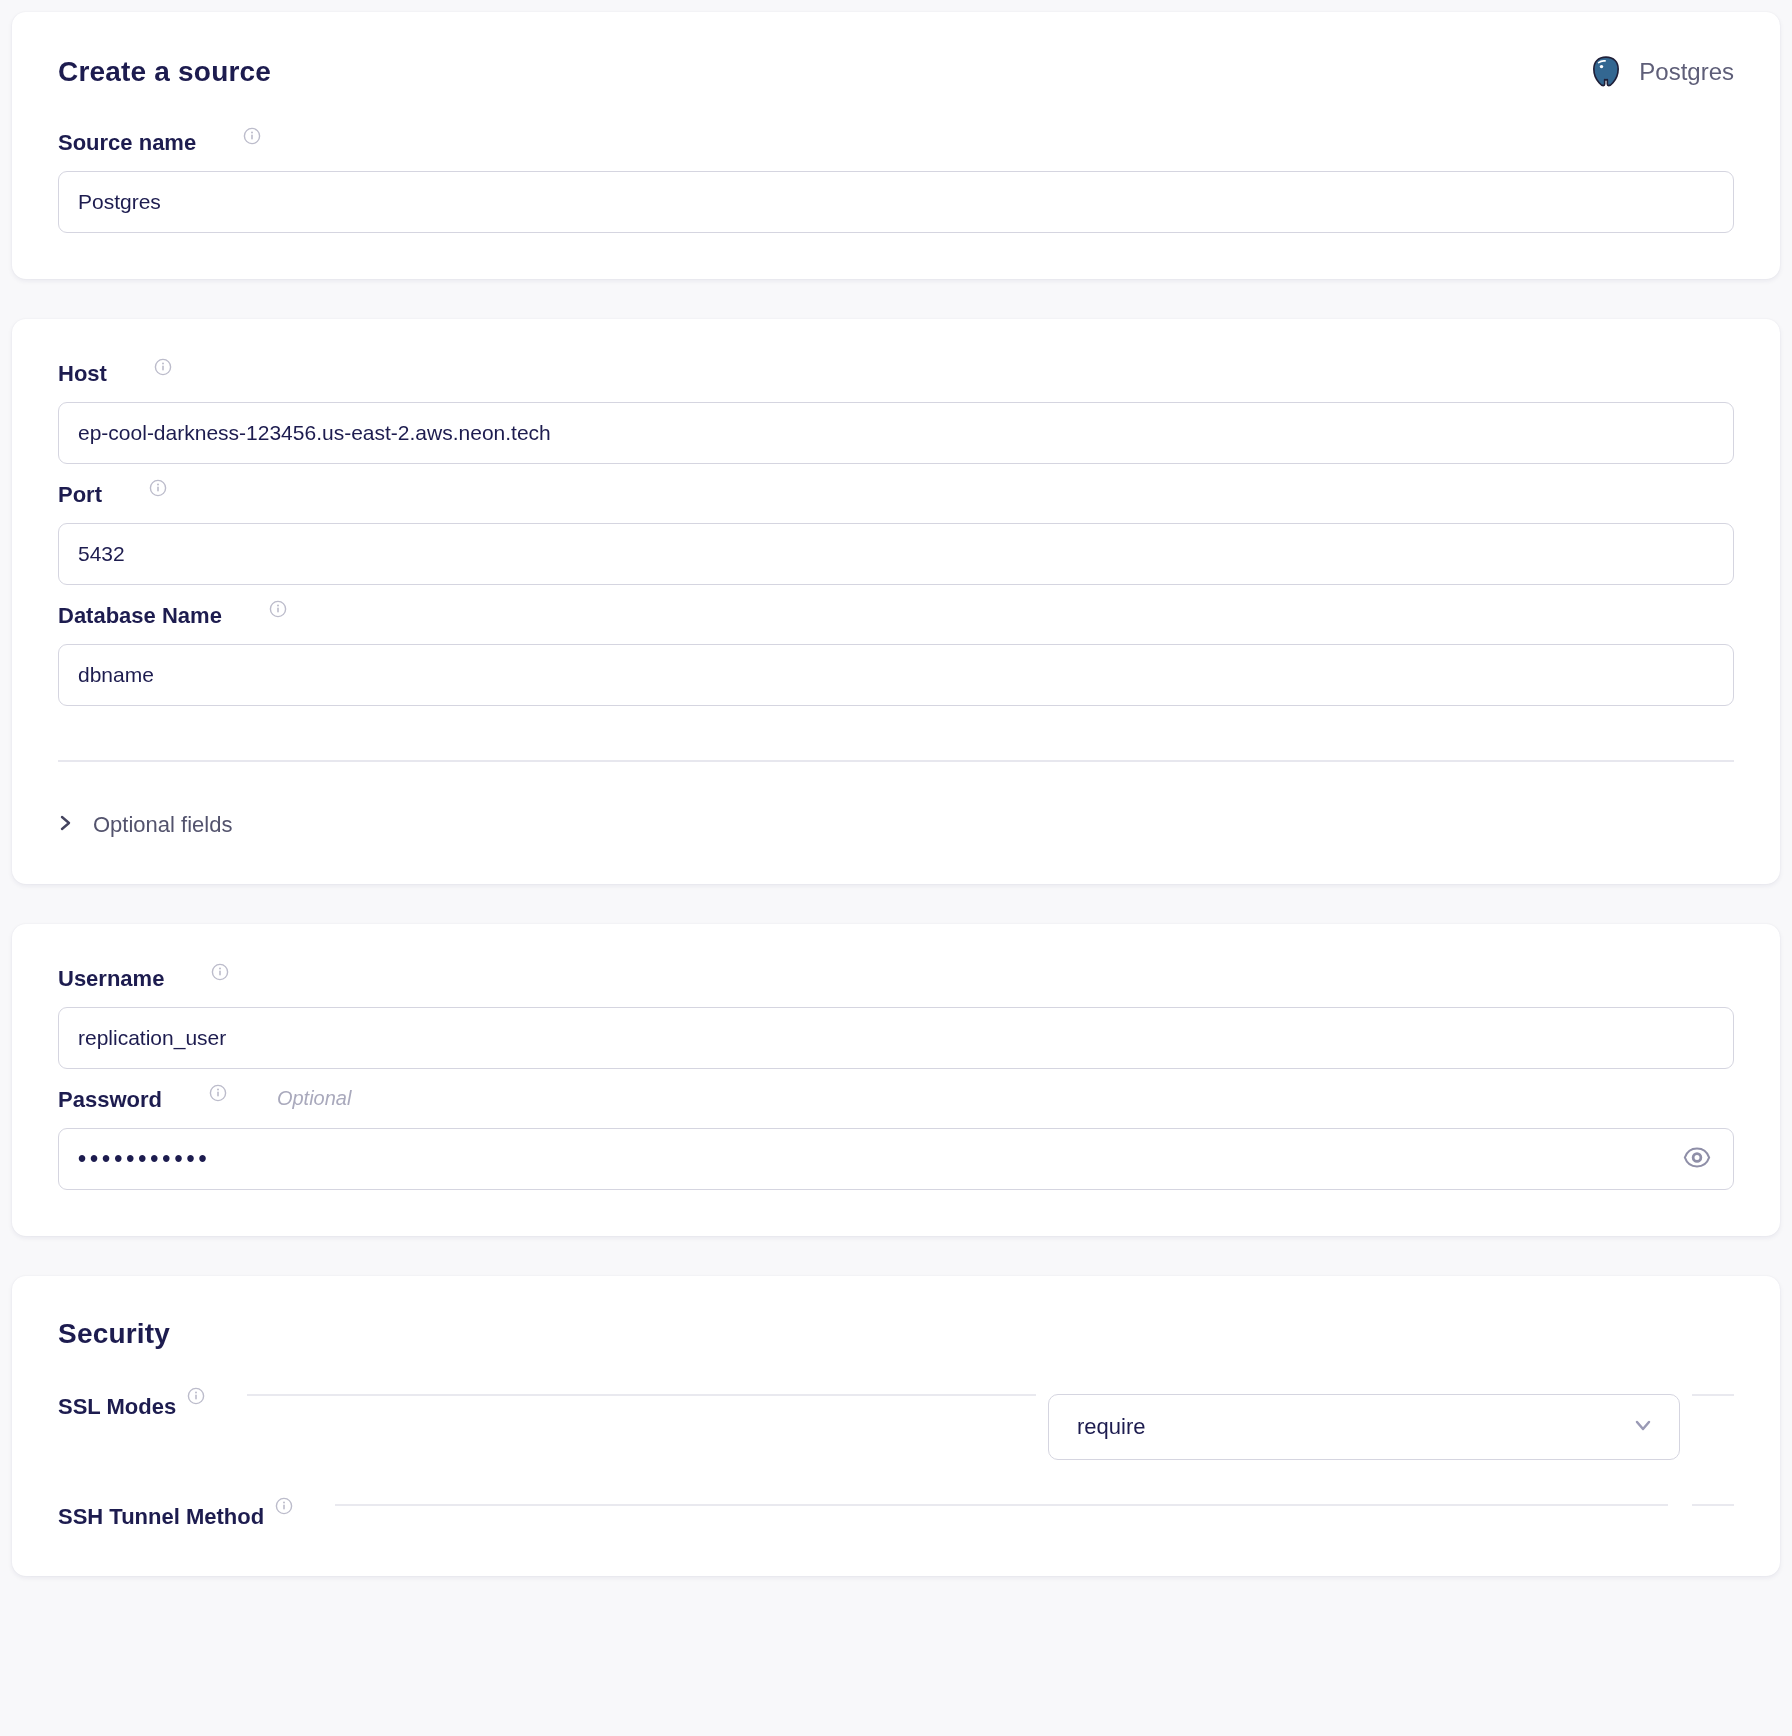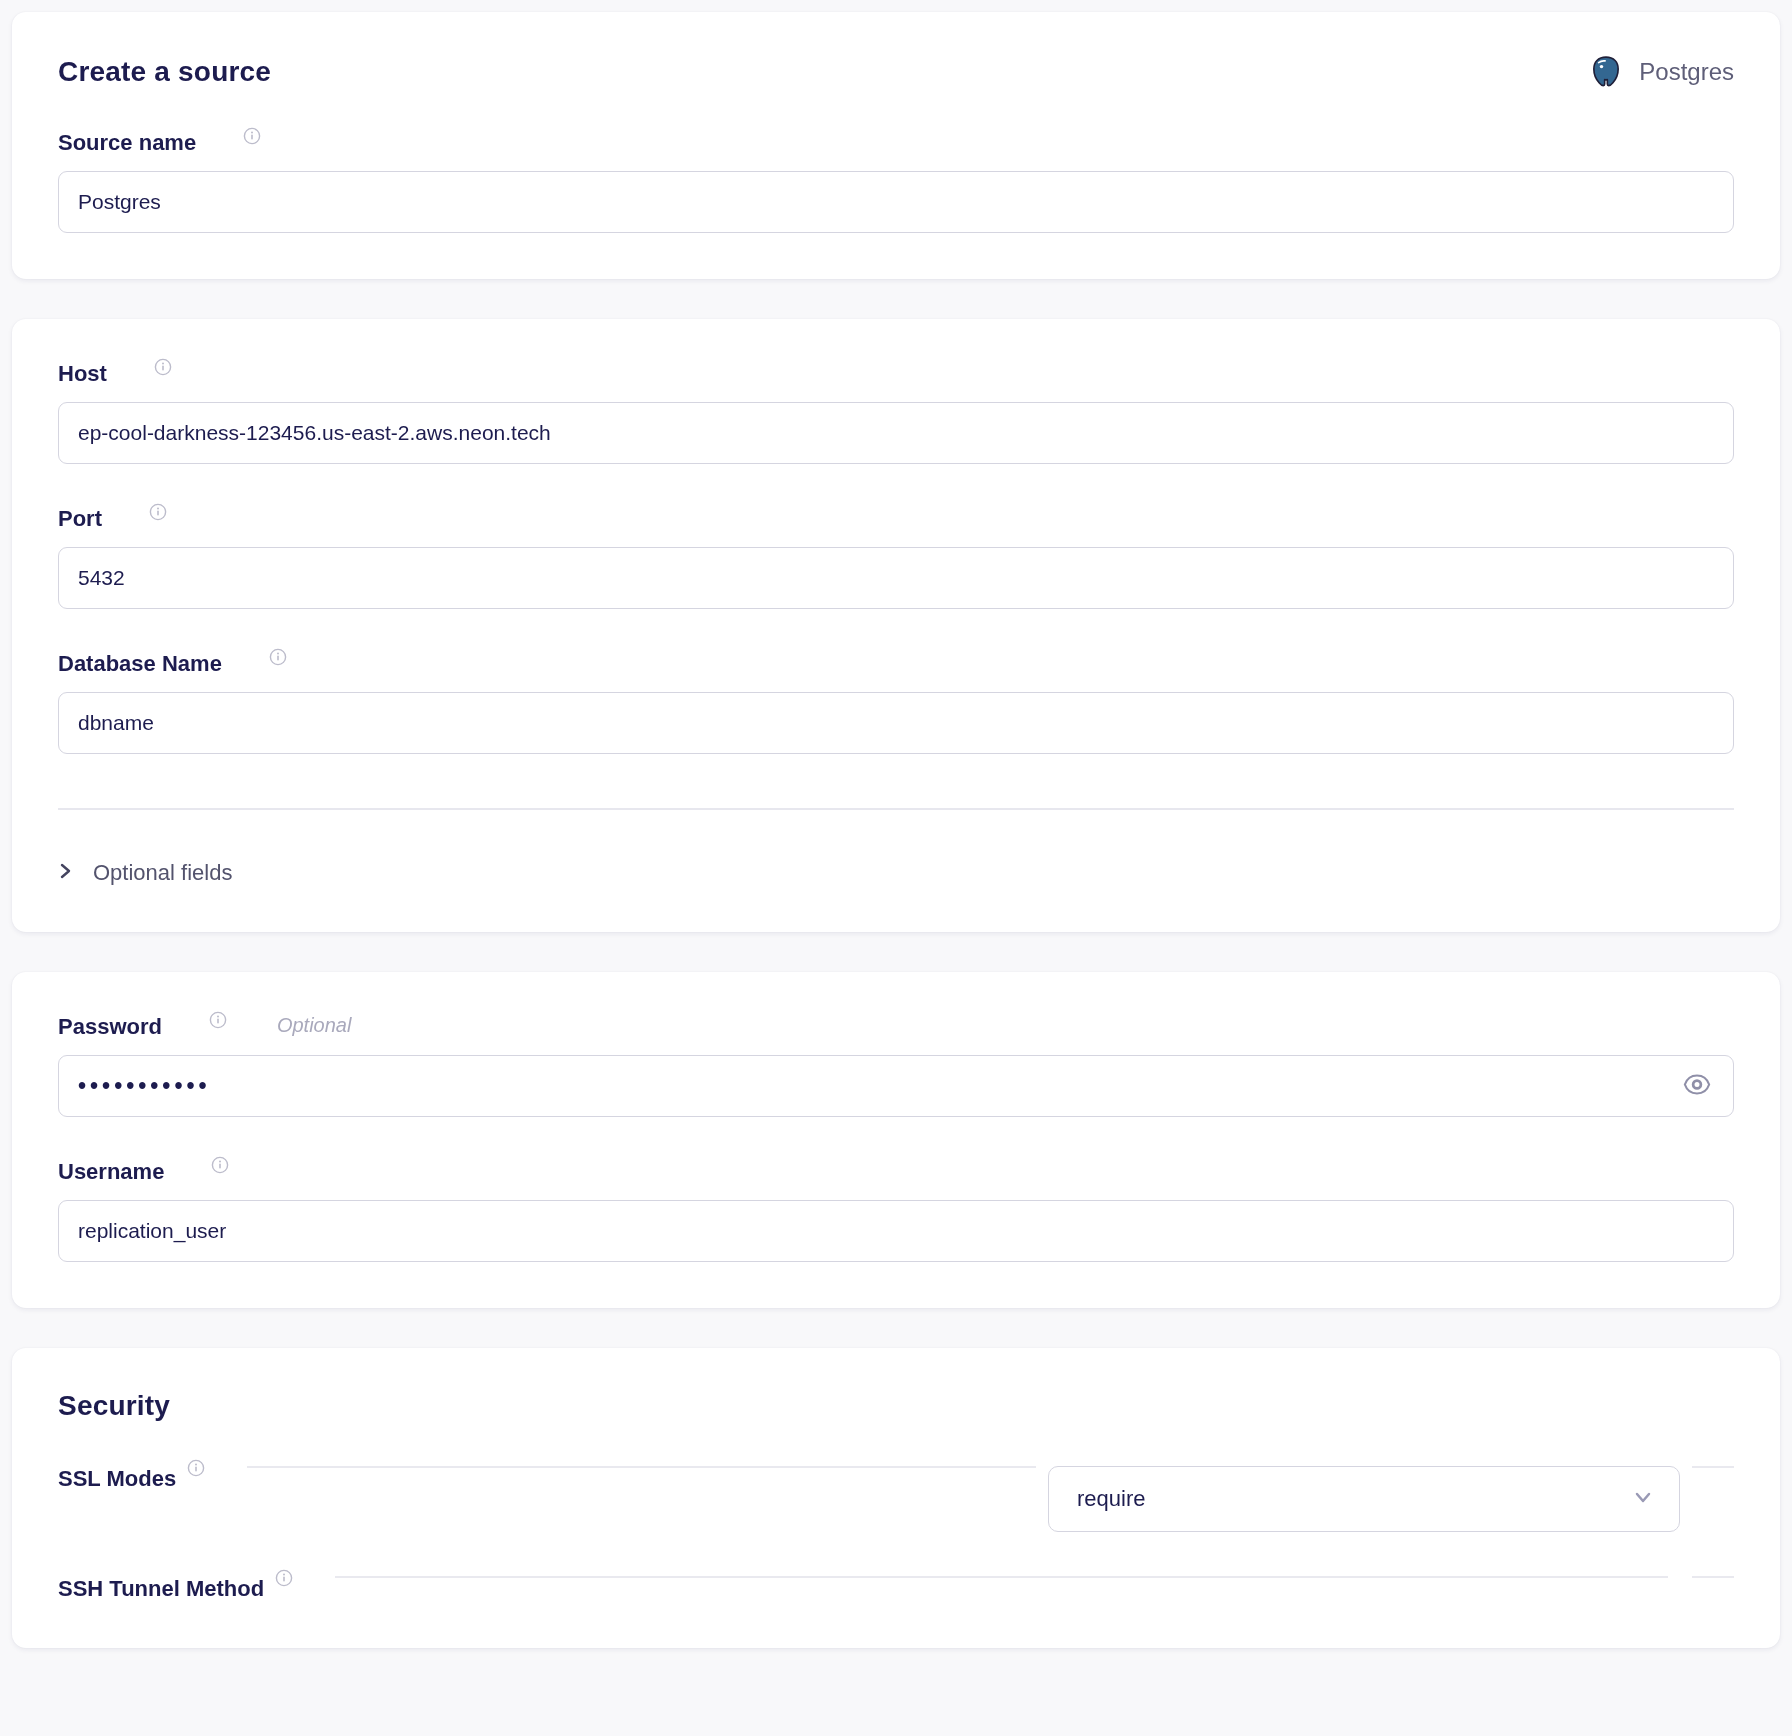--- a/index.html
+++ b/index.html
@@ -37,21 +37,21 @@
     display: flex;
     align-items: center;
     gap: 15px;
   }
   .connector-badge svg { width: 36px; height: 36px; display: block; }
   .connector-name {
     font-size: 24px;
     color: #5e5e78;
   }
 
-  .field-group { margin-top: 42px; }
+  .field-group { margin-top: 18px; }
   .field-group:first-child { margin-top: 0; }
   .label-row {
     display: flex;
     align-items: center;
     margin-bottom: 15px;
     gap: 36px;
   }
   .field-label {
     font-size: 22px;
     font-weight: 600;
@@ -236,20 +236,34 @@
     <span>
       <svg width="15" height="20" viewBox="0 0 15 20">
         <polyline points="4,4 11,10 4,16" fill="none" stroke="#44445f" stroke-width="2.4" stroke-linecap="round" stroke-linejoin="round"></polyline>
       </svg>
     </span>
     <span class="optional-fields-label">Optional fields</span>
   </div>
 </div>
 
 <div class="card">
+  <div class="field-group">
+    <div class="label-row">
+      <span class="field-label">Username</span>
+      <span class="info-icon">
+        <svg width="18" height="18" viewBox="0 0 18 18">
+          <circle cx="9" cy="9" r="7.6" fill="none" stroke="#bcbccb" stroke-width="1.4"></circle>
+          <circle cx="9" cy="5.6" r="1" fill="#bcbccb"></circle>
+          <rect x="8.2" y="7.6" width="1.6" height="5" rx="0.8" fill="#bcbccb"></rect>
+        </svg>
+      </span>
+    </div>
+    <input class="text-input" type="text" value="replication_user" style="">
+  </div>
+
   <div class="field-group">
     <div class="label-row">
       <span class="field-label">Password</span>
       <span class="info-icon">
         <svg width="18" height="18" viewBox="0 0 18 18">
           <circle cx="9" cy="9" r="7.6" fill="none" stroke="#bcbccb" stroke-width="1.4"></circle>
           <circle cx="9" cy="5.6" r="1" fill="#bcbccb"></circle>
           <rect x="8.2" y="7.6" width="1.6" height="5" rx="0.8" fill="#bcbccb"></rect>
         </svg>
       </span>
@@ -259,34 +273,20 @@
       <input class="text-input" id="password-input" type="text" value="•••••••••••" style="">
       <button class="eye-button">
         <span>
           <svg width="30" height="30" viewBox="0 0 24 24">
             <path d="M2.3 12c1.5-4.3 5.2-7.2 9.7-7.2s8.2 2.9 9.7 7.2c-1.5 4.3-5.2 7.2-9.7 7.2S3.8 16.3 2.3 12z" fill="none" stroke="#8f8fa8" stroke-width="1.7"></path>
             <circle cx="12" cy="12" r="3.1" fill="none" stroke="#8f8fa8" stroke-width="2.2"></circle>
           </svg>
         </span>
       </button>
     </div>
-  </div>
-
-  <div class="field-group">
-    <div class="label-row">
-      <span class="field-label">Username</span>
-      <span class="info-icon">
-        <svg width="18" height="18" viewBox="0 0 18 18">
-          <circle cx="9" cy="9" r="7.6" fill="none" stroke="#bcbccb" stroke-width="1.4"></circle>
-          <circle cx="9" cy="5.6" r="1" fill="#bcbccb"></circle>
-          <rect x="8.2" y="7.6" width="1.6" height="5" rx="0.8" fill="#bcbccb"></rect>
-        </svg>
-      </span>
-    </div>
-    <input class="text-input" type="text" value="replication_user" style="">
   </div>
 </div>
 
 <div class="card">
   <h2 class="section-title">Security</h2>
 
   <div class="security-row">
     <span class="field-label">SSL Modes</span>
     <span class="info-icon">
       <svg width="18" height="18" viewBox="0 0 18 18">

